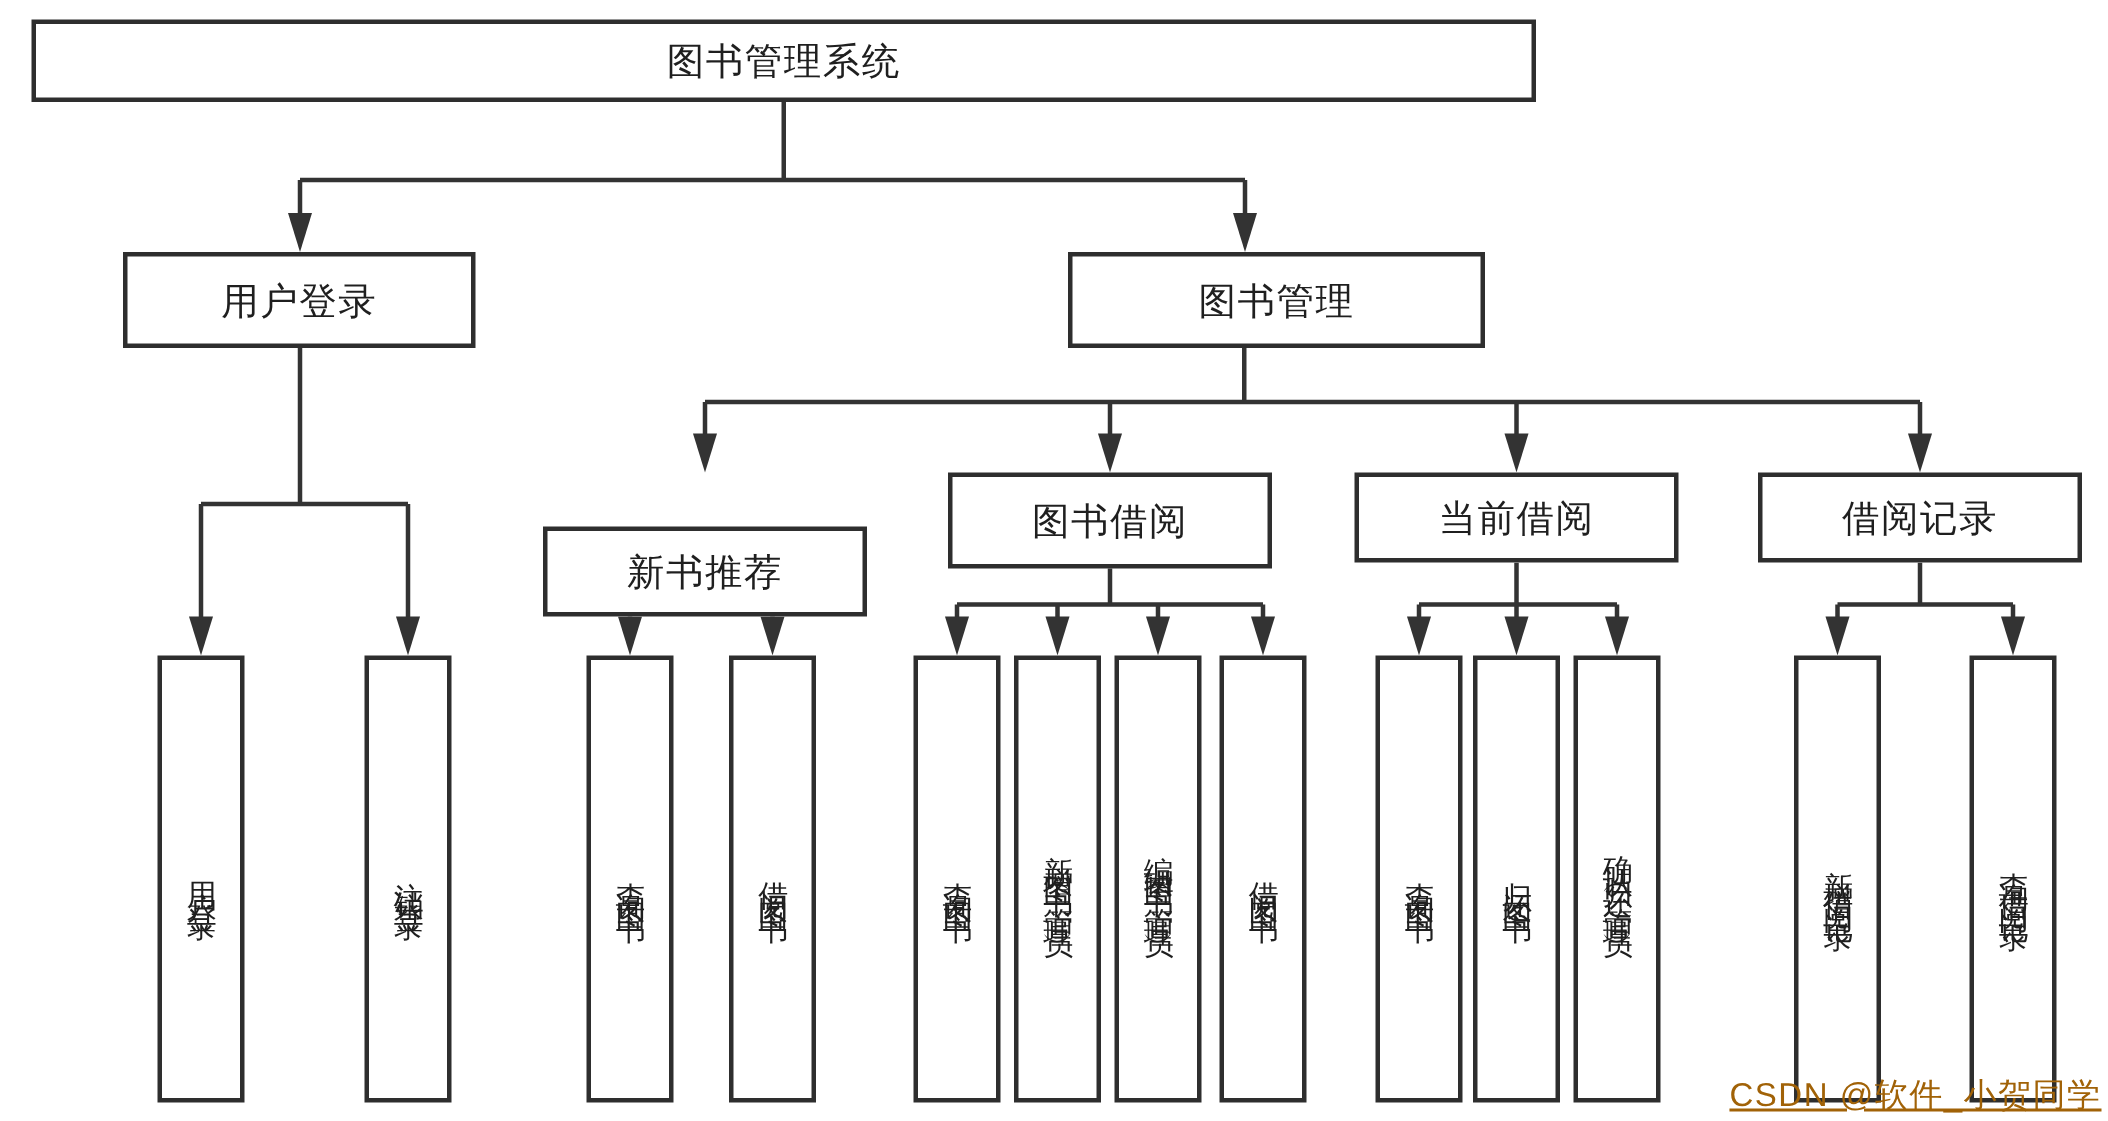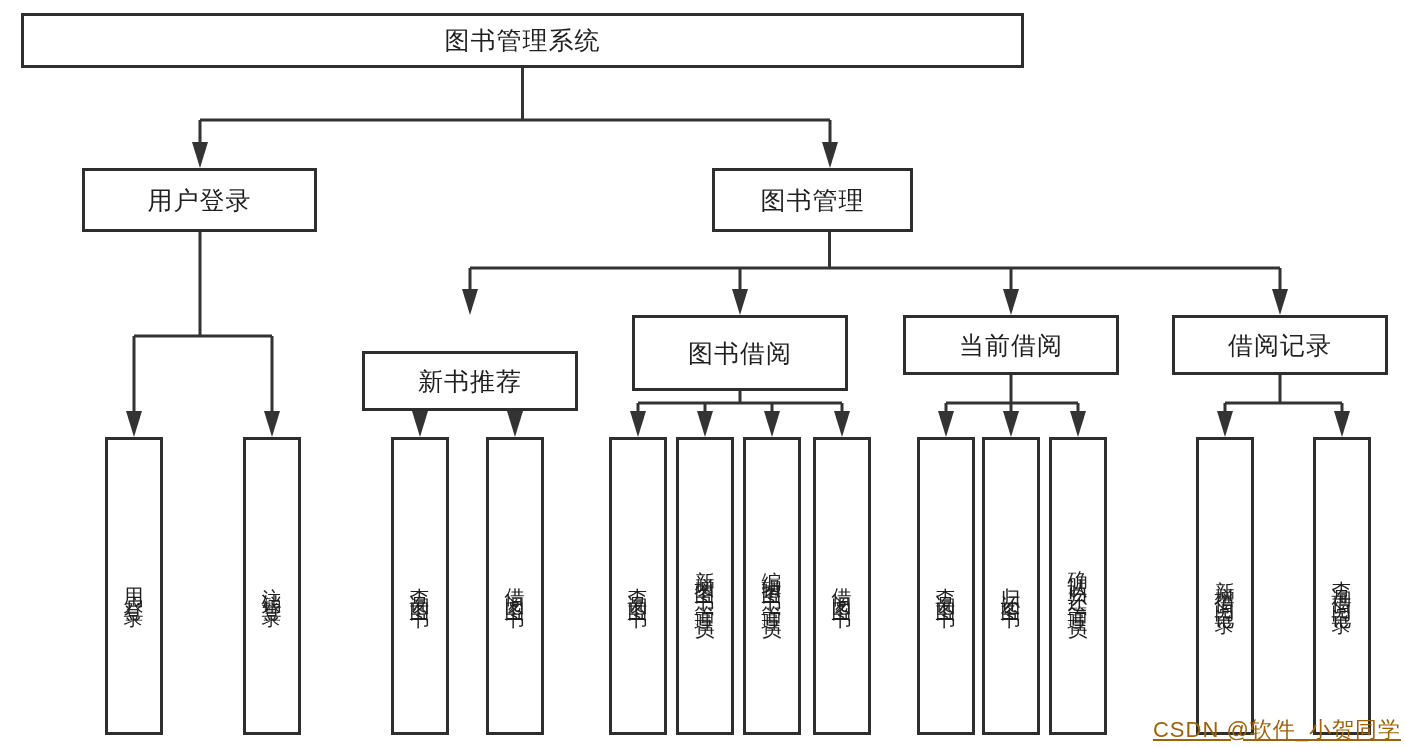--- a/index.html
+++ b/index.html
@@ -35,23 +35,23 @@
     writing-mode: vertical-rl;
     text-orientation: mixed;
     font-size: 20px;
     letter-spacing: 7px;
     line-height: 1;
     white-space: nowrap;
   }
   
   .n-root  { left: 21px;   top: 13px;  width: 1003px; height: 55px; }
   .n-l2-0  { left: 82px;   top: 168px; width: 235px;  height: 64px; }
-  .n-l2-1  { left: 712px;  top: 168px; width: 201px;  height: 64px; }
+  .n-l2-1  { left: 712px;  top: 168px; width: 278px;  height: 64px; }
   .n-l3-0  { left: 362px;  top: 315px; width: 216px;  height: 60px; margin-top: 36px; }
-  .n-l3-1  { left: 632px;  top: 315px; width: 216px;  height: 76px; }
+  .n-l3-1  { left: 632px;  top: 315px; width: 216px;  height: 64px; }
   .n-l3-2  { left: 903px;  top: 315px; width: 216px;  height: 60px; }
   .n-l3-3  { left: 1172px; top: 315px; width: 216px;  height: 60px; }
   .leaf    { top: 437px; width: 58px; height: 298px; }
   .lf-0  { left: 105px; }
   .lf-1  { left: 243px; }
   .lf-2  { left: 391px; }
   .lf-3  { left: 486px; }
   .lf-4  { left: 609px; }
   .lf-5  { left: 676px; }
   .lf-6  { left: 743px; }

